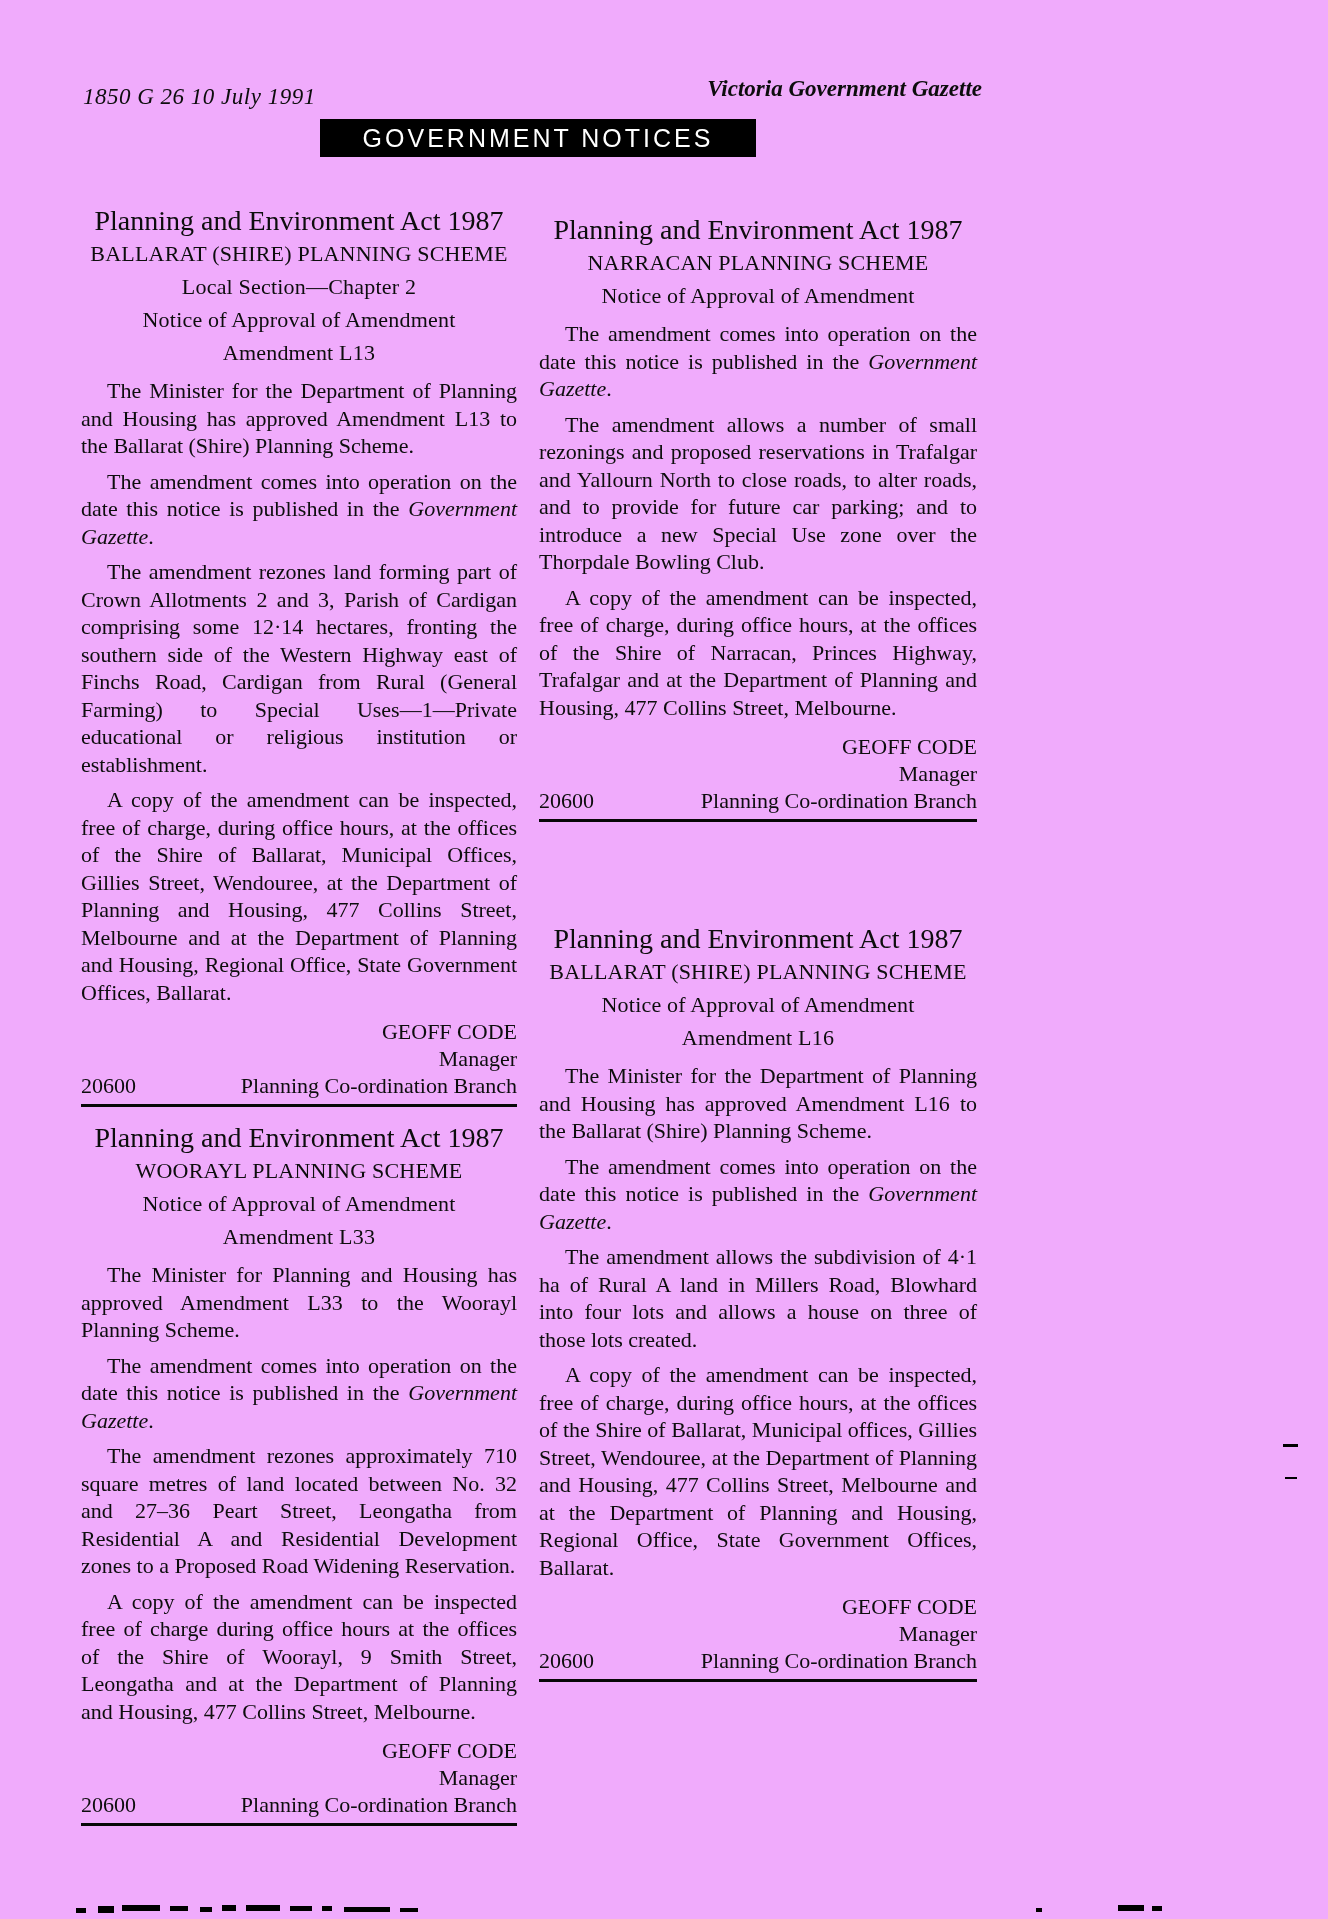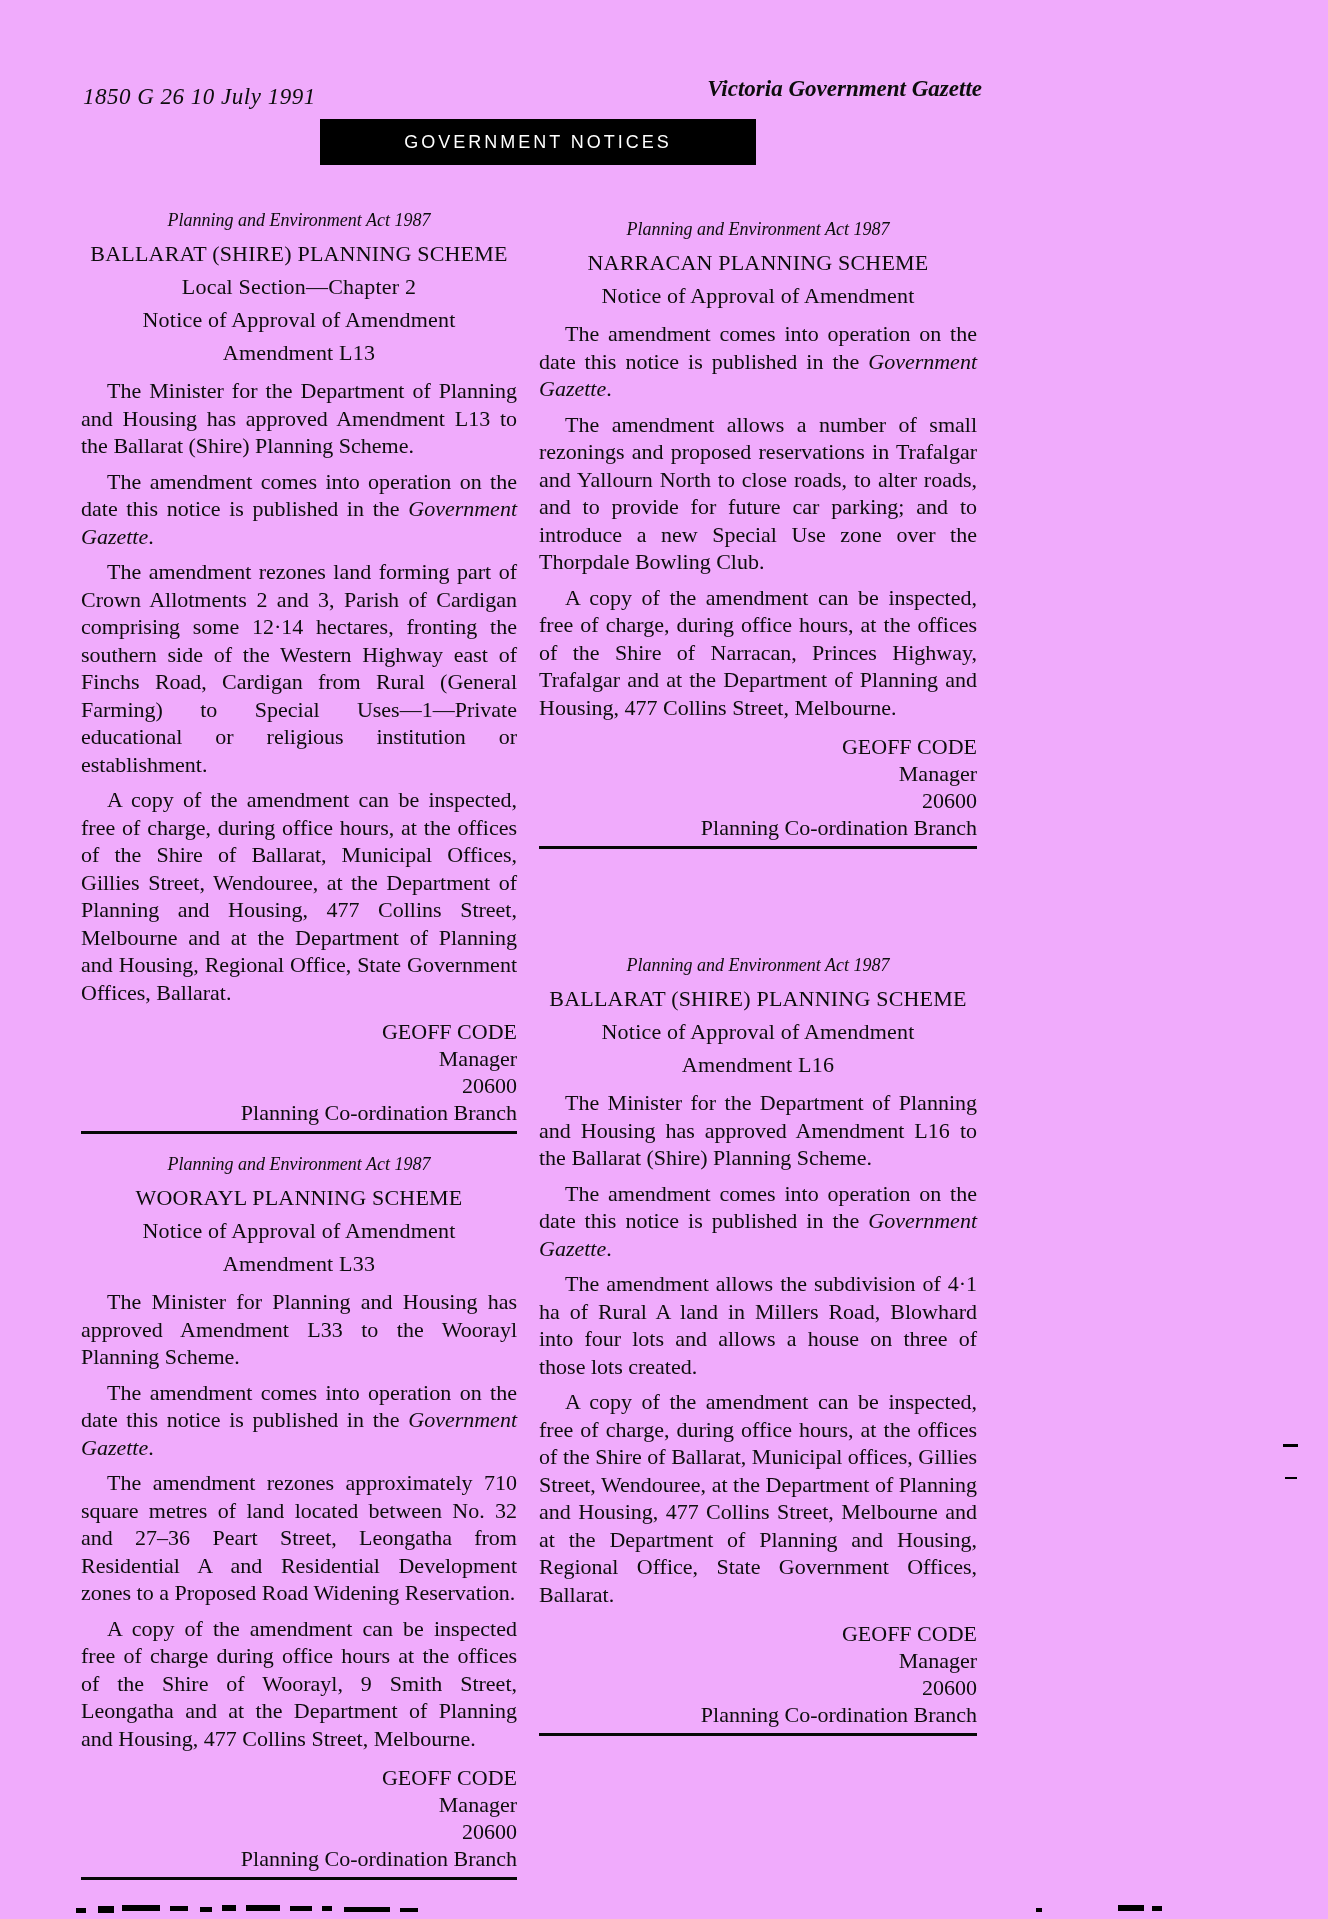--- a/index.html
+++ b/index.html
@@ -16,48 +16,48 @@
     position:absolute;left:83px;top:84px;
     font-style:italic;font-size:23px;line-height:26px;
     letter-spacing:0.5px;white-space:nowrap;
   }
   .hdr-right{
     position:absolute;right:346px;top:76px;
     font-style:italic;font-weight:bold;font-size:23px;line-height:26px;
     white-space:nowrap;
   }
   .banner{
-    position:absolute;left:320px;top:119px;width:436px;height:46px;
+    position:absolute;left:320px;top:119px;width:436px;height:38px;
     background:#000;color:#fff;
     font-family:"Liberation Sans", sans-serif;
-    font-size:18px;letter-spacing:3px;
+    font-size:25px;letter-spacing:3px;
     display:flex;align-items:center;justify-content:center;
     white-space:nowrap;
   }
   
   .col{position:absolute;font-size:22px;}
   .col-left{left:81px;top:204px;width:436px;}
   .col-right{left:539px;top:213px;width:438px;}
   .act{
-    text-align:center;font-style:italic;
-    font-size:18px;line-height:33px;
+    text-align:center;
+    font-size:28px;line-height:33px;
   }
   .nh{
     text-align:center;font-size:22px;line-height:33px;
     letter-spacing:0.2px;
   }
   p.para{
     margin:8px 0 0 0;
     text-indent:26px;
     font-size:22px;line-height:27.5px;
     text-align:justify;
   }
   .sig{margin-top:12px;font-size:22px;line-height:27px;}
   .sig-name,.sig-title{text-align:right;}
-  .sig-row{display:flex;justify-content:space-between;align-items:flex-end;flex-direction:column;}
+  .sig-row{display:flex;justify-content:space-between;align-items:flex-end;}
   .rule{
     margin-top:5px;
     border-top:3px solid #070707;
     height:0;
   }
   .notice-gap{height:14px;}
   .notice-gap-lg{height:100px;}
   
   .art{position:absolute;background:#000;}
 </style>

